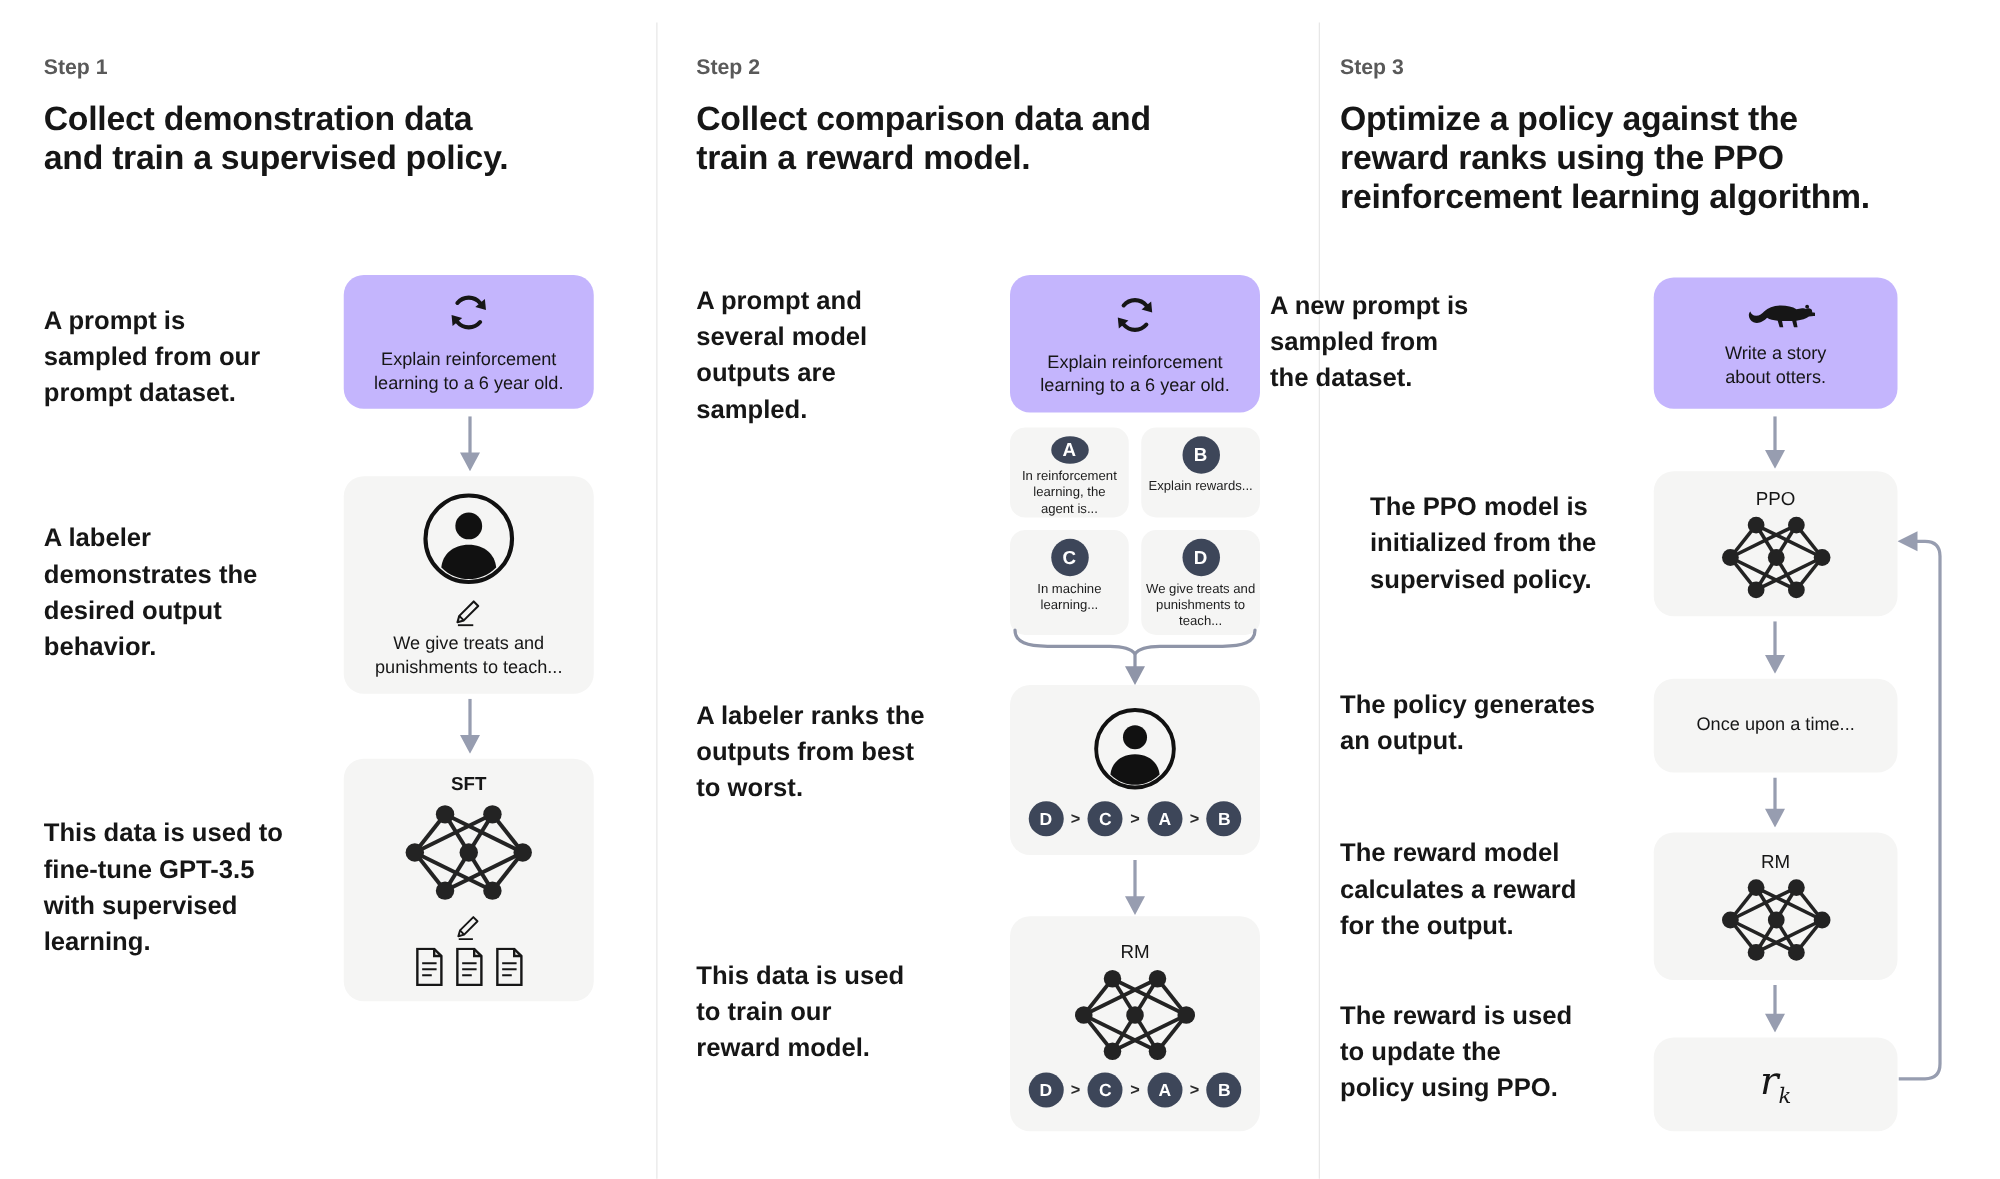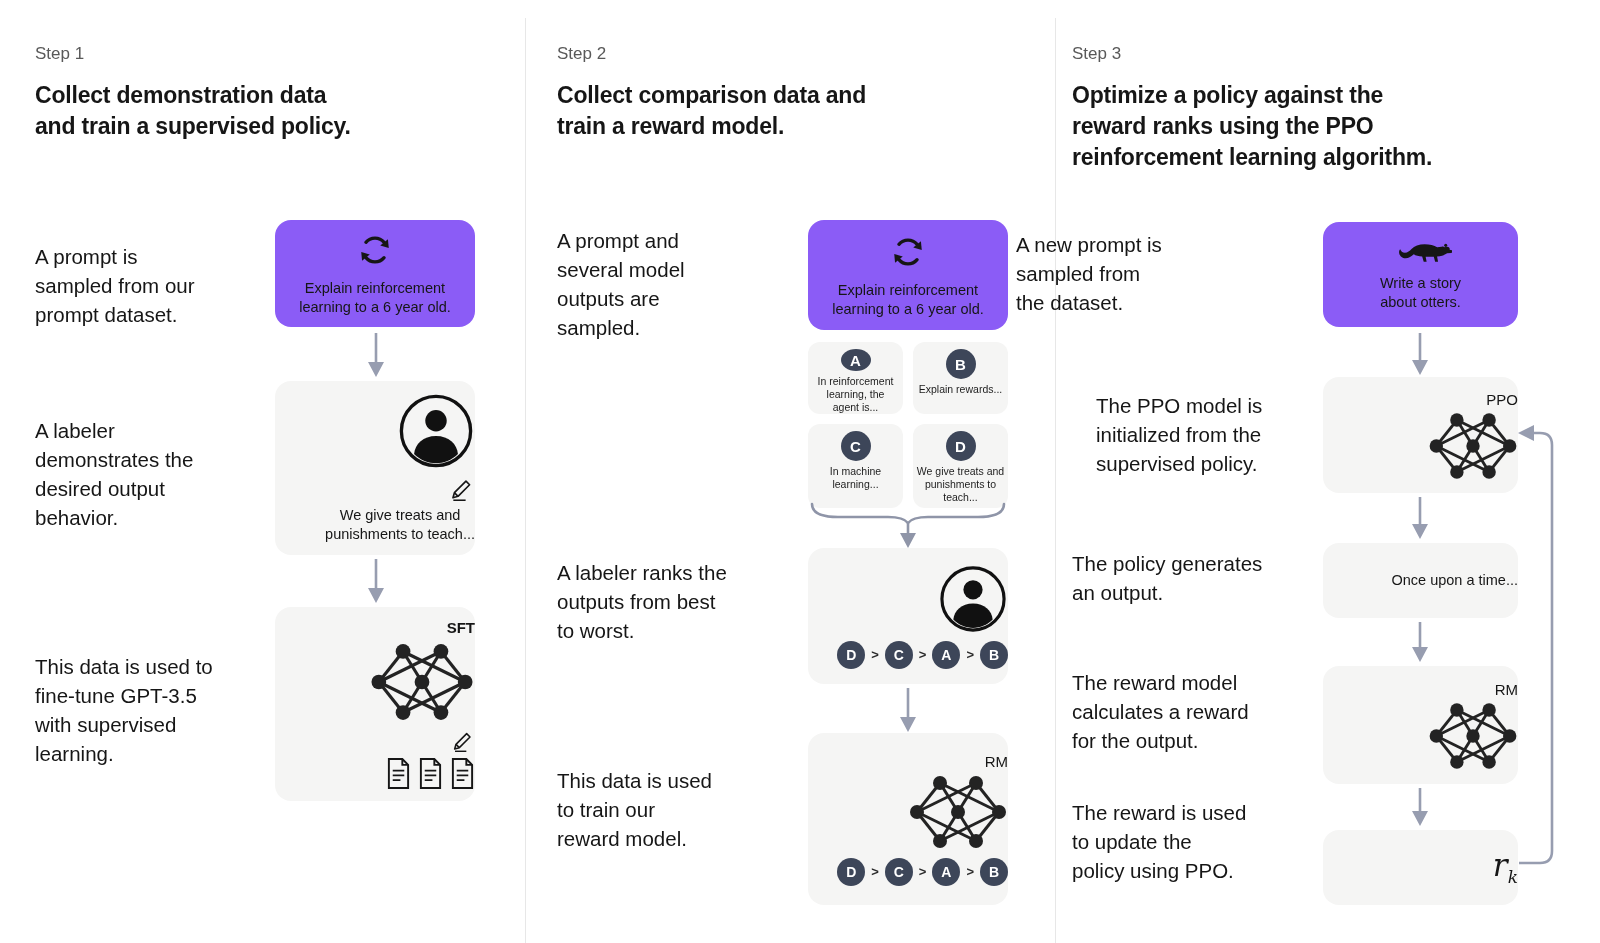--- a/index.html
+++ b/index.html
@@ -1,27 +1,27 @@
 <!DOCTYPE html>
 <html><head>
 <meta charset="utf-8">
 <style>
   html,body{margin:0;padding:0;}
   body{
     width:1600px;height:943px;position:relative;overflow:hidden;
     background:#ffffff;color:#161616;
     font-family:"Liberation Sans","DejaVu Sans",sans-serif;
   }
-  .abs{position:absolute;}
+  .abs{position:absolute;font-weight:bold;}
   .divider{position:absolute;top:18px;height:925px;width:1px;background:#e7e7e7;}
   .step-label{font-size:17px;color:#595959;}
-  .step-title{font-size:23px;font-weight:bold;line-height:31px;white-space:pre-line;letter-spacing:-0.2px;}
+  .step-title{font-size:27px;font-weight:bold;line-height:31px;white-space:pre-line;letter-spacing:-0.2px;}
   .caption{font-size:20.5px;line-height:29px;white-space:pre-line;}
-  .card{position:absolute;background:#f5f5f4;border-radius:16px;display:flex;flex-direction:column;align-items:flex-end;justify-content:center;}
-  .green-card{position:absolute;background:#8b5cf6;border-radius:16px;display:flex;flex-direction:column;align-items:center;justify-content:center;gap:9px;}
+  .card{position:absolute;background:#f5f5f4;border-radius:16px;display:flex;flex-direction:column;align-items:center;justify-content:center;}
+  .green-card{position:absolute;background:#c4b5fd;border-radius:16px;display:flex;flex-direction:column;align-items:center;justify-content:center;gap:9px;}
   .box-caption{font-size:14.5px;line-height:19px;text-align:center;white-space:pre-line;color:#161616;}
   .model-label{font-size:15px;color:#161616;margin-bottom:6px;}
   .chip{background:#3d4659;color:#ffffff;border-radius:50%;display:flex;align-items:center;justify-content:center;font-weight:bold;}
   .chip-lg{width:30px;height:30px;font-size:15px;}
   .rank-row{display:flex;align-items:center;gap:6px;}
   .rank-sep{font-size:13px;font-weight:bold;color:#2b2b2b;}
   .out-grid{position:absolute;display:grid;grid-template-columns:95px 95px;grid-template-rows:72px 84px;gap:10px;}
   .out-cell{background:#f5f5f4;border-radius:12px;display:flex;flex-direction:column;align-items:center;justify-content:flex-start;padding-top:7px;gap:4px;}
   .out-text{font-size:10.5px;line-height:13px;text-align:center;white-space:pre-line;color:#1d1d1d;}
   .reward-math{font-family:"DejaVu Serif","Liberation Serif",serif;font-style:italic;font-size:31px;color:#161616;}

